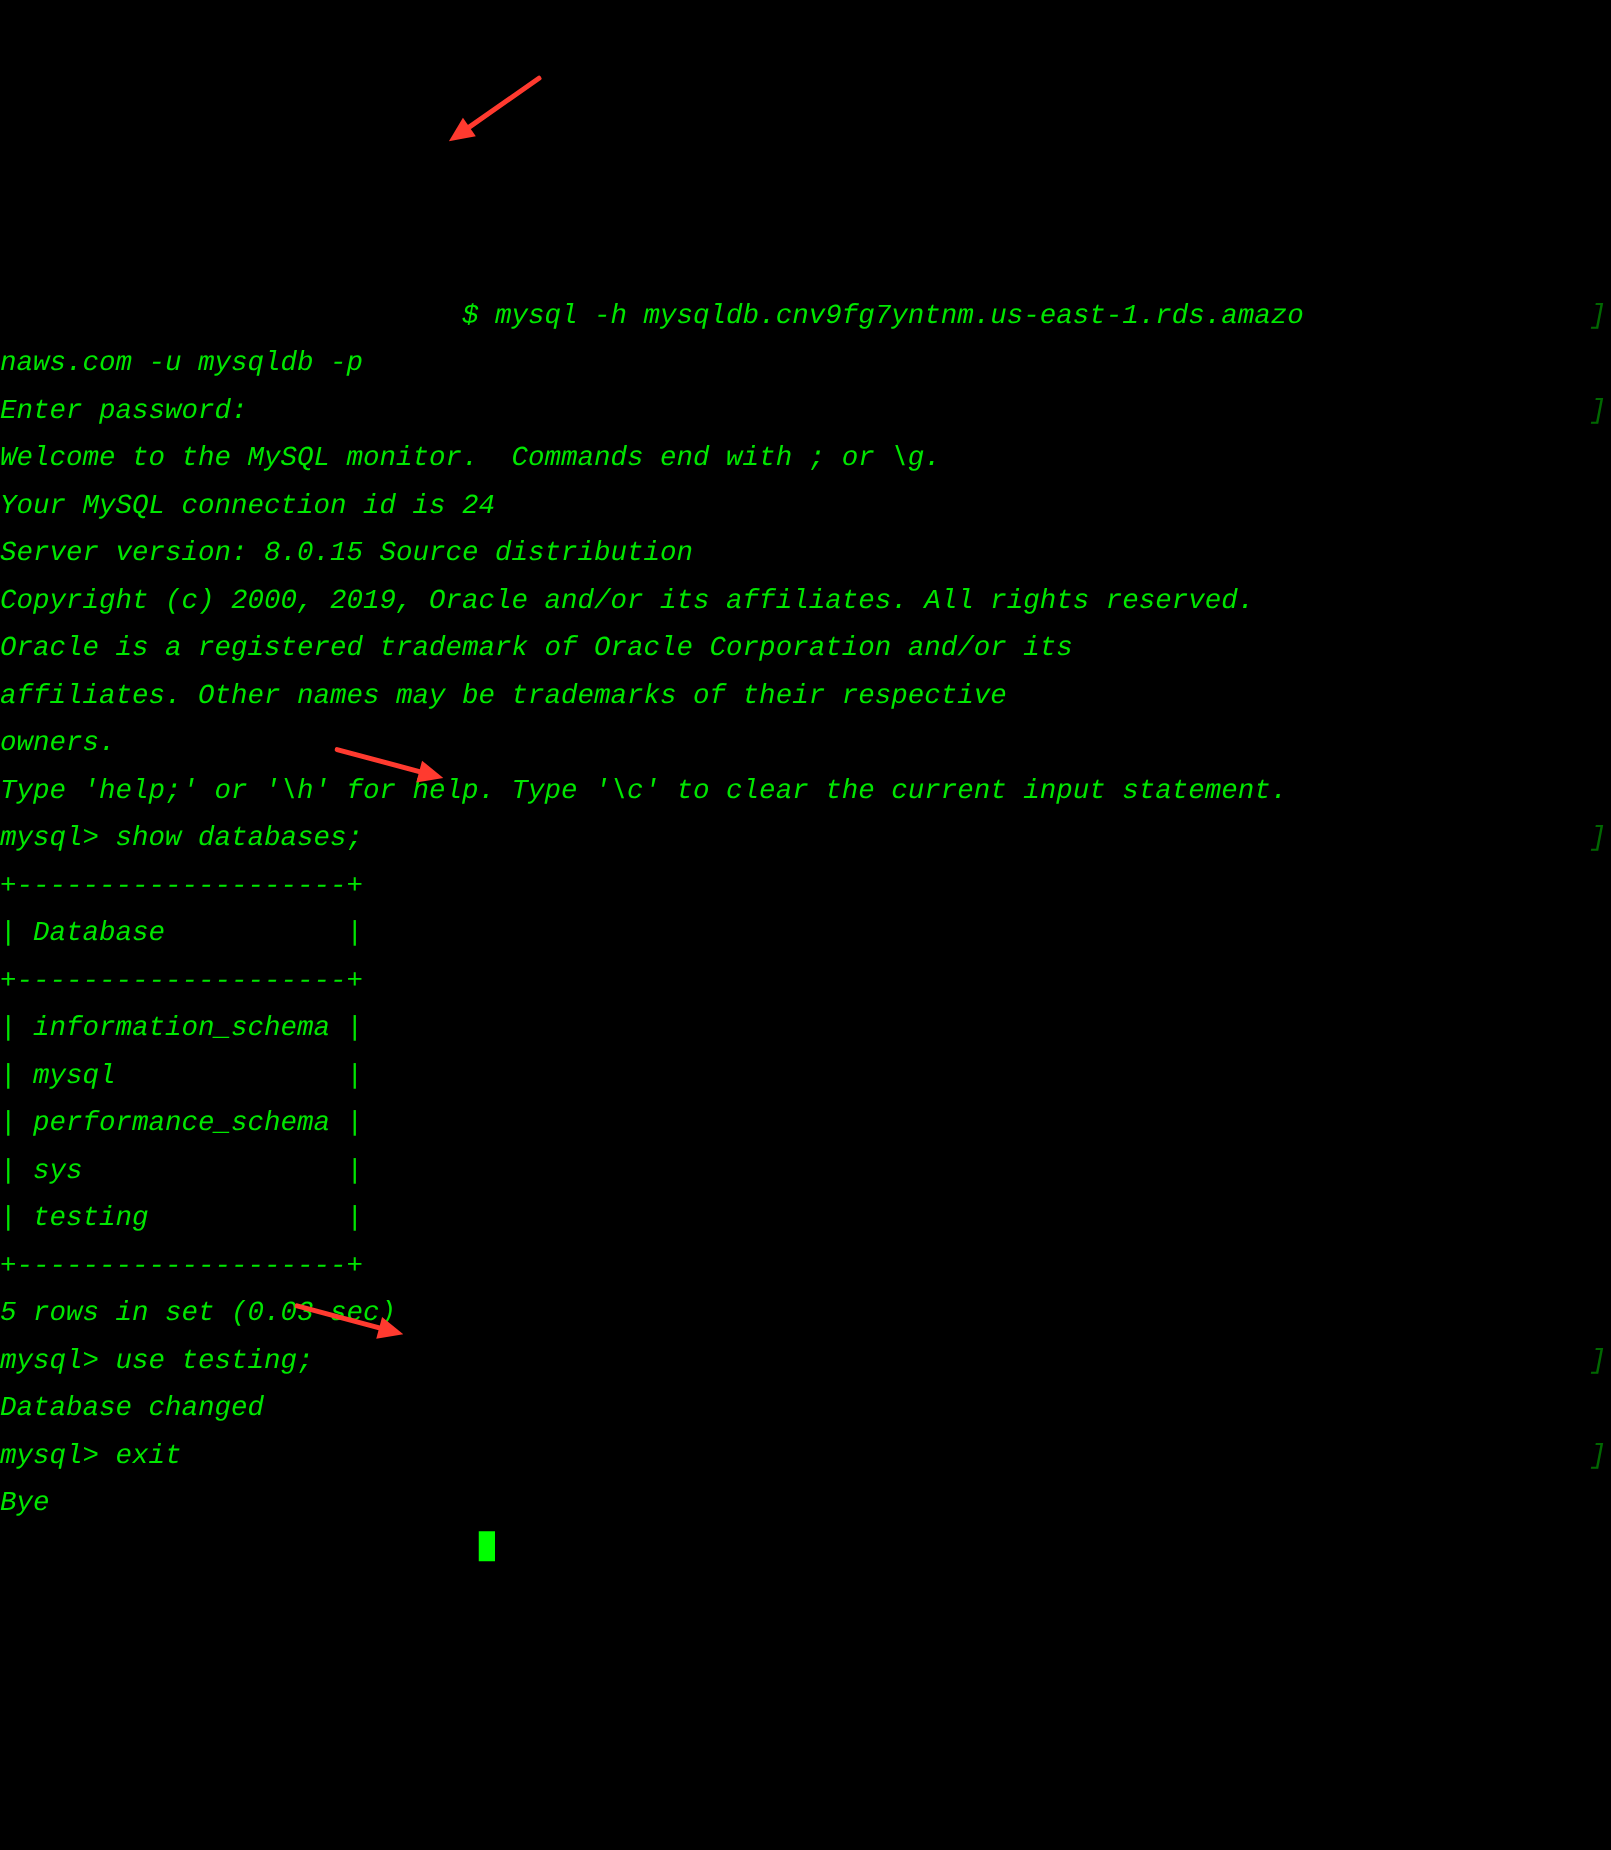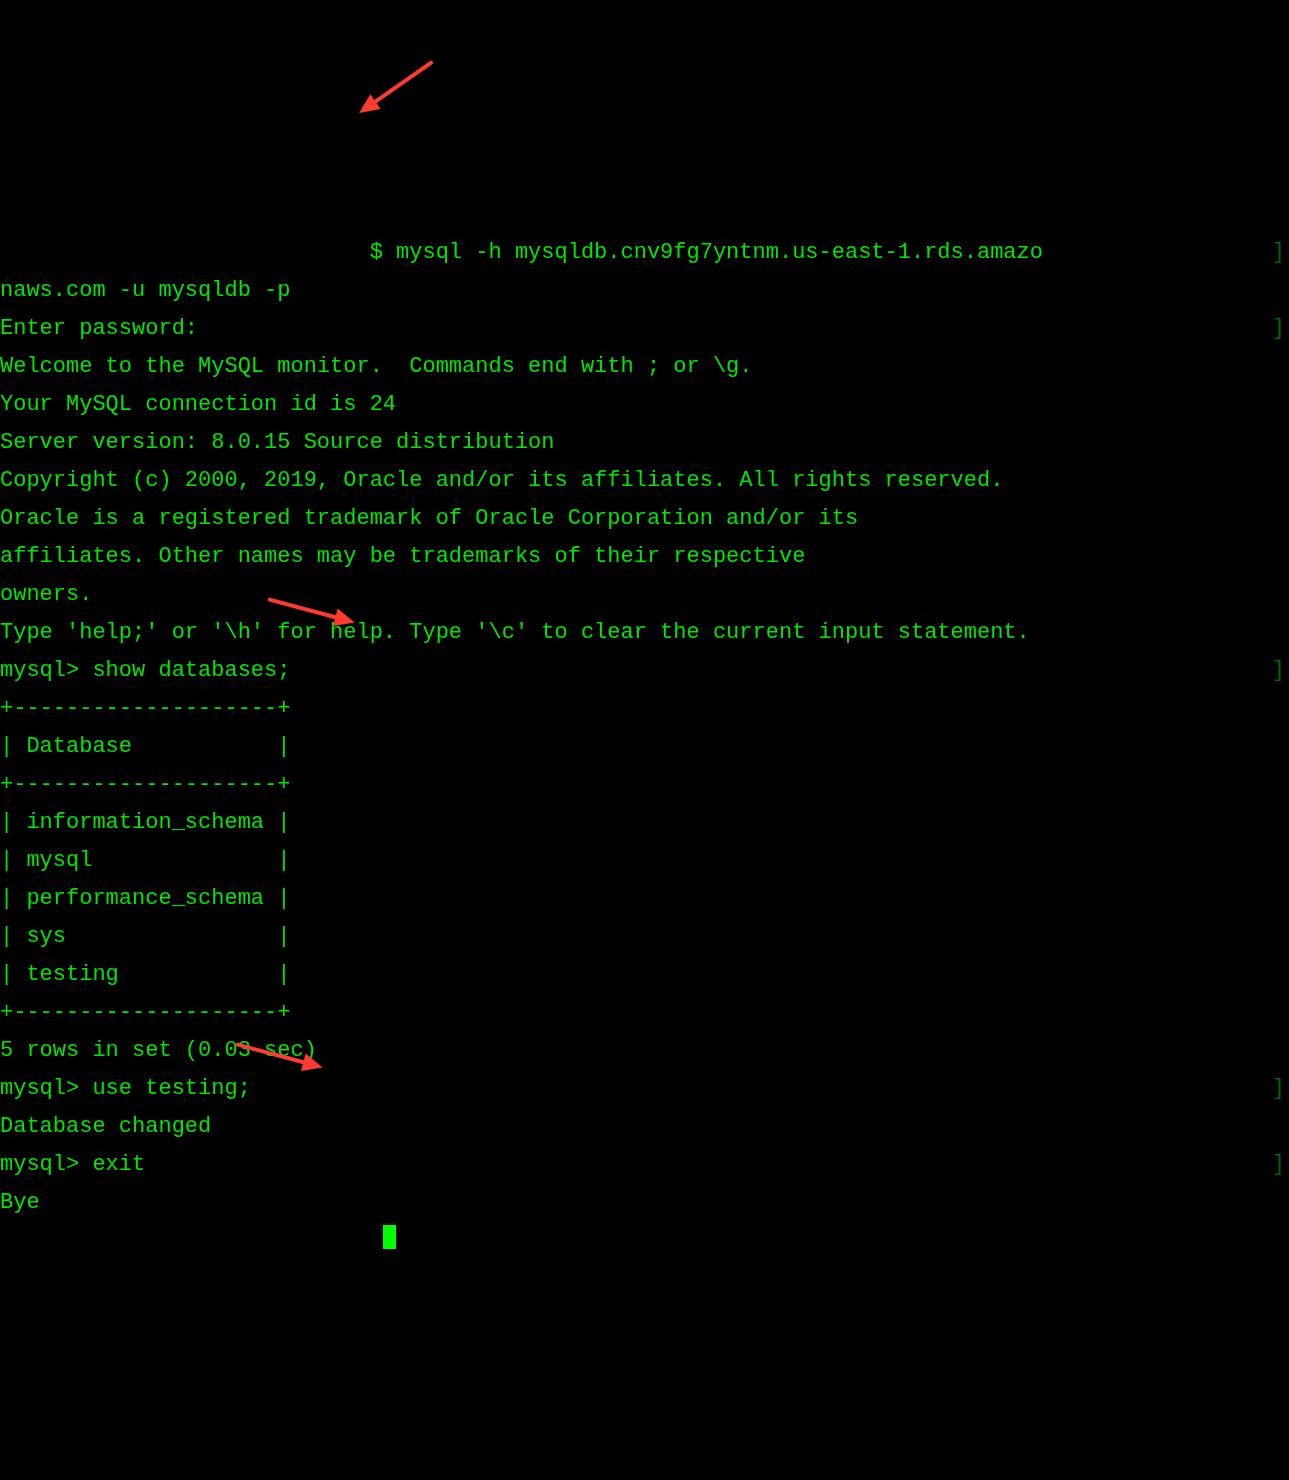--- a/index.html
+++ b/index.html
@@ -11,20 +11,21 @@
     font-size: 22px;
     line-height: 38px;
     width: 1289px;
     height: 1480px;
     overflow: hidden;
     white-space: pre;
   }
   .terminal {
     position: relative;
     padding-top: 44px;
+    font-style: italic;
   }
   .line {
     white-space: pre;
   }
   .rbracket {
     position: absolute;
     right: 4px;
     color: #00e600;
     opacity: 0.45;
   }

